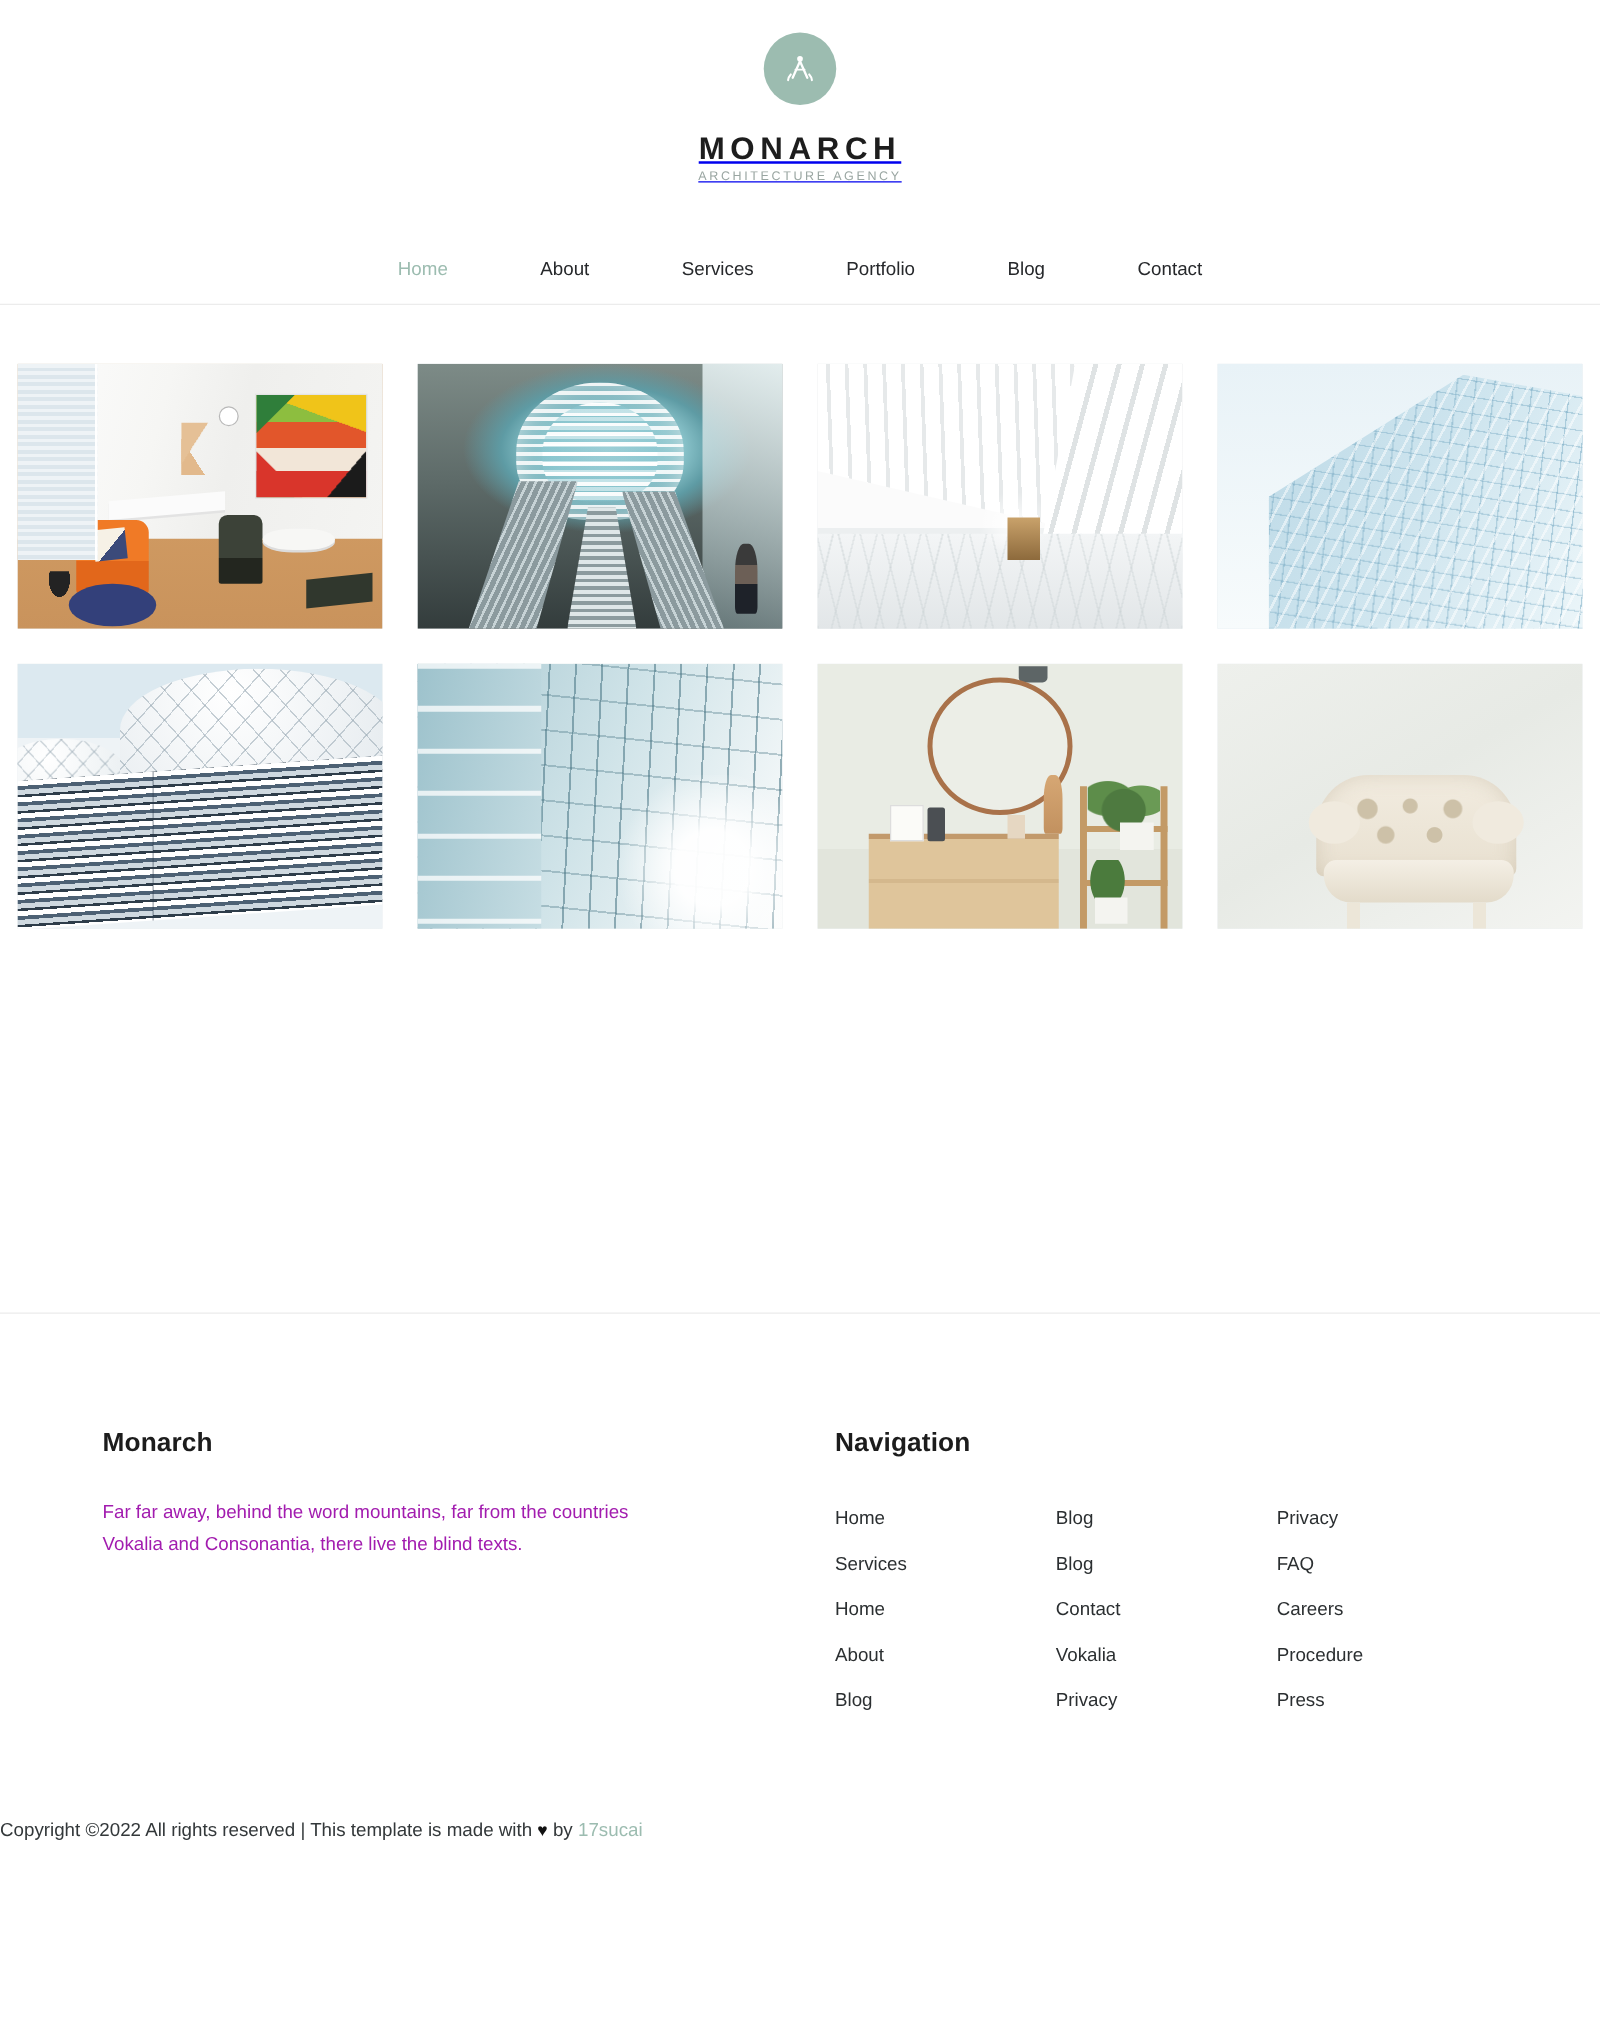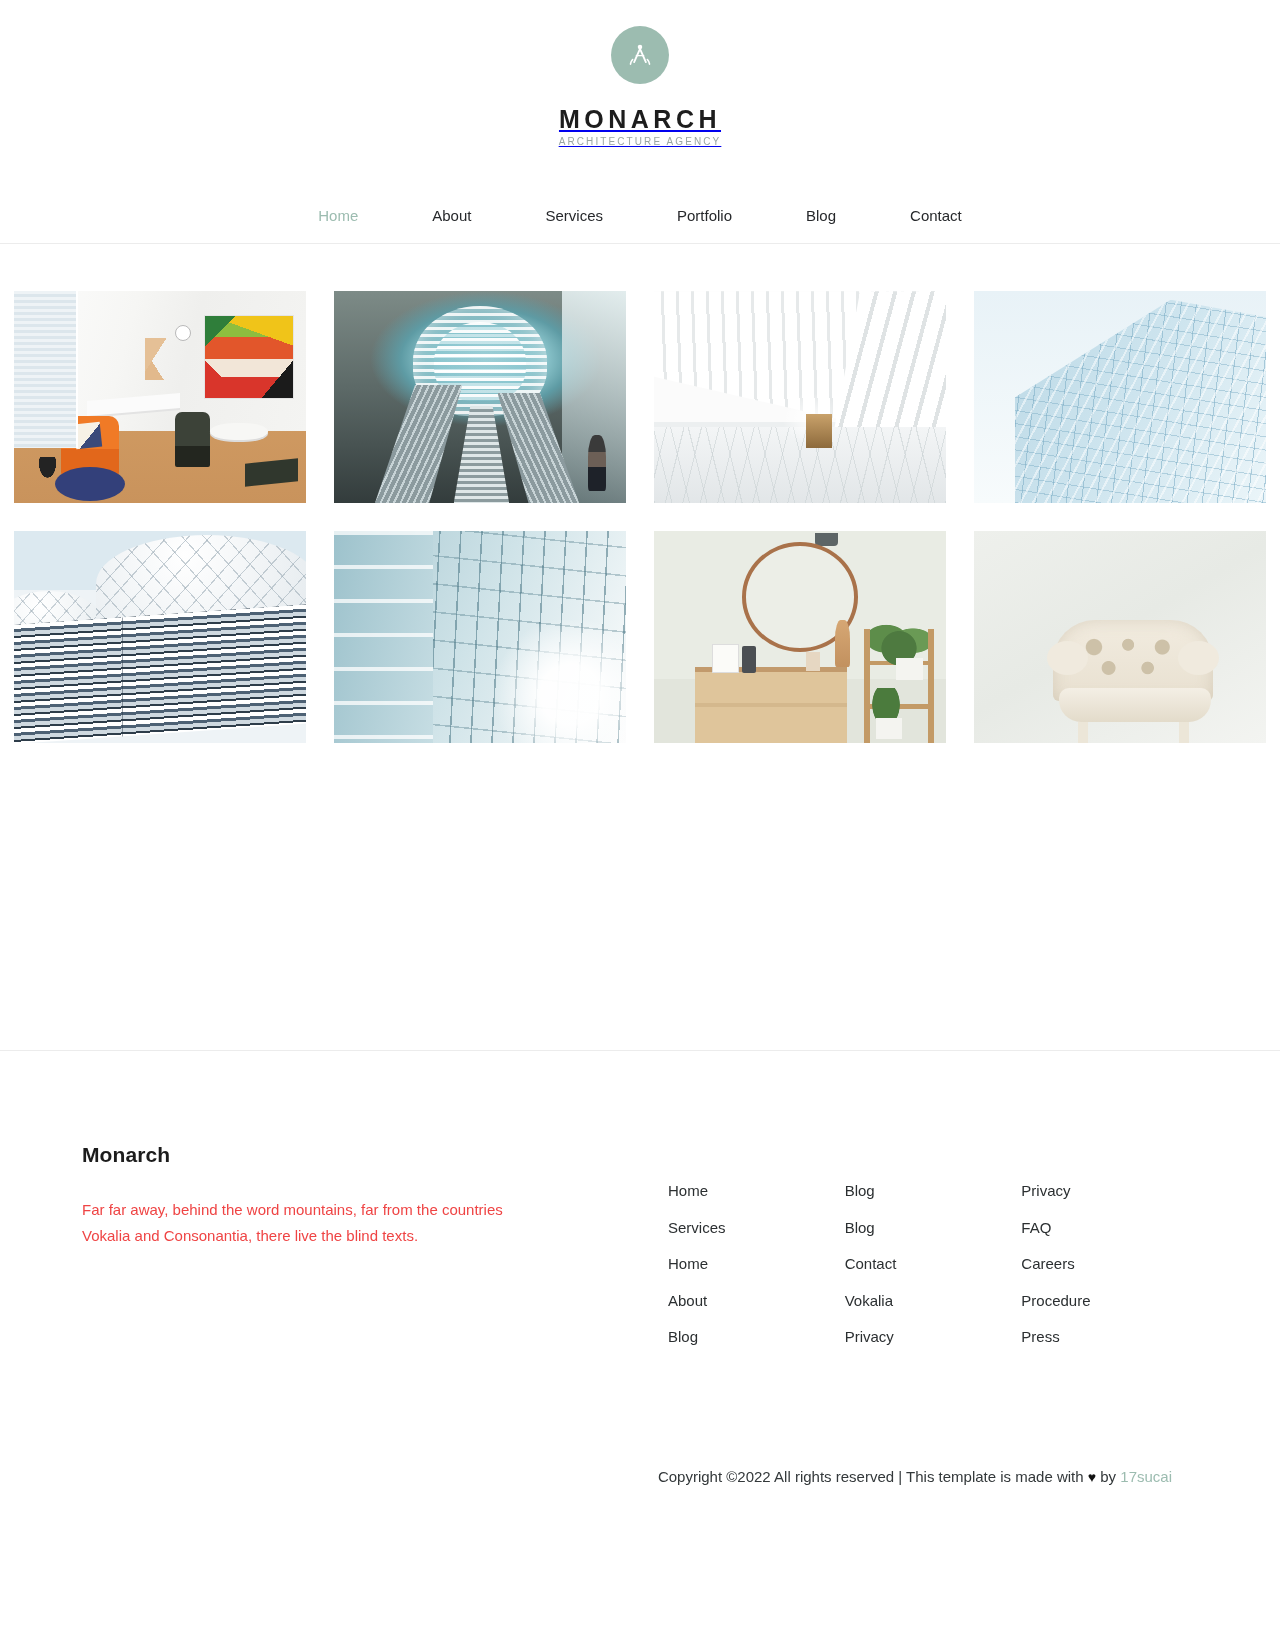--- a/index.html
+++ b/index.html
@@ -300,21 +300,21 @@
   .footer-heading {
     font-size: 21px;
     font-weight: 700;
     color: #1c1c1c;
     margin-bottom: 30px;
     letter-spacing: .1px;
   }
   .footer-text {
     font-size: 15px;
     line-height: 26px;
-    color: #ef4444;
+    color: #a21caf;
     max-width: 430px;
   }
   .footer-connect-heading {
     font-size: 21px;
     font-weight: 700;
     color: #1c1c1c;
     margin-top: 53px;
   }
   .social-row { display:flex; gap: 14px; margin-top: 20px; }
 
@@ -331,24 +331,24 @@
     font-size: 15px;
     color: #2b2f31;
     text-decoration: none;
     line-height: 36.5px;
     cursor: pointer;
     width: fit-content;
   }
 
   .copyright-bar {
     width: 1172px;
-    text-align: right;
+    text-align: left;
     font-size: 15px;
     color: #33383a;
-    margin-top: 112px;
+    margin-top: 76px;
   }
   .copyright-bar .heart { color: #111; font-size: 14px; }
   .copyright-bar .credit-link { color: #9cbcb0; text-decoration: none; cursor: pointer; }
 </style>
 </head>
 <body>
 
 <header class="site-header">
   <a class="brand" href="#">
     <span class="brand-mark">
@@ -469,20 +469,21 @@
 
 <footer class="site-footer">
 
   <div class="footer-about">
     <h3 class="footer-heading">Monarch</h3>
     <p class="footer-text">Far far away, behind the word mountains, far from the countries Vokalia and Consonantia, there live the blind texts.</p>
     <div class="social-row"></div>
   </div>
 
   <div class="footer-nav">
+    <h3 class="footer-heading">Navigation</h3>
 
     <div class="footer-links-grid">
       <div class="footer-col">
         <a class="footer-link" href="#">Home</a>
         <a class="footer-link" href="#">Services</a>
         <a class="footer-link" href="#">Home</a>
         <a class="footer-link" href="#">About</a>
         <a class="footer-link" href="#">Blog</a>
       </div>
       <div class="footer-col">

